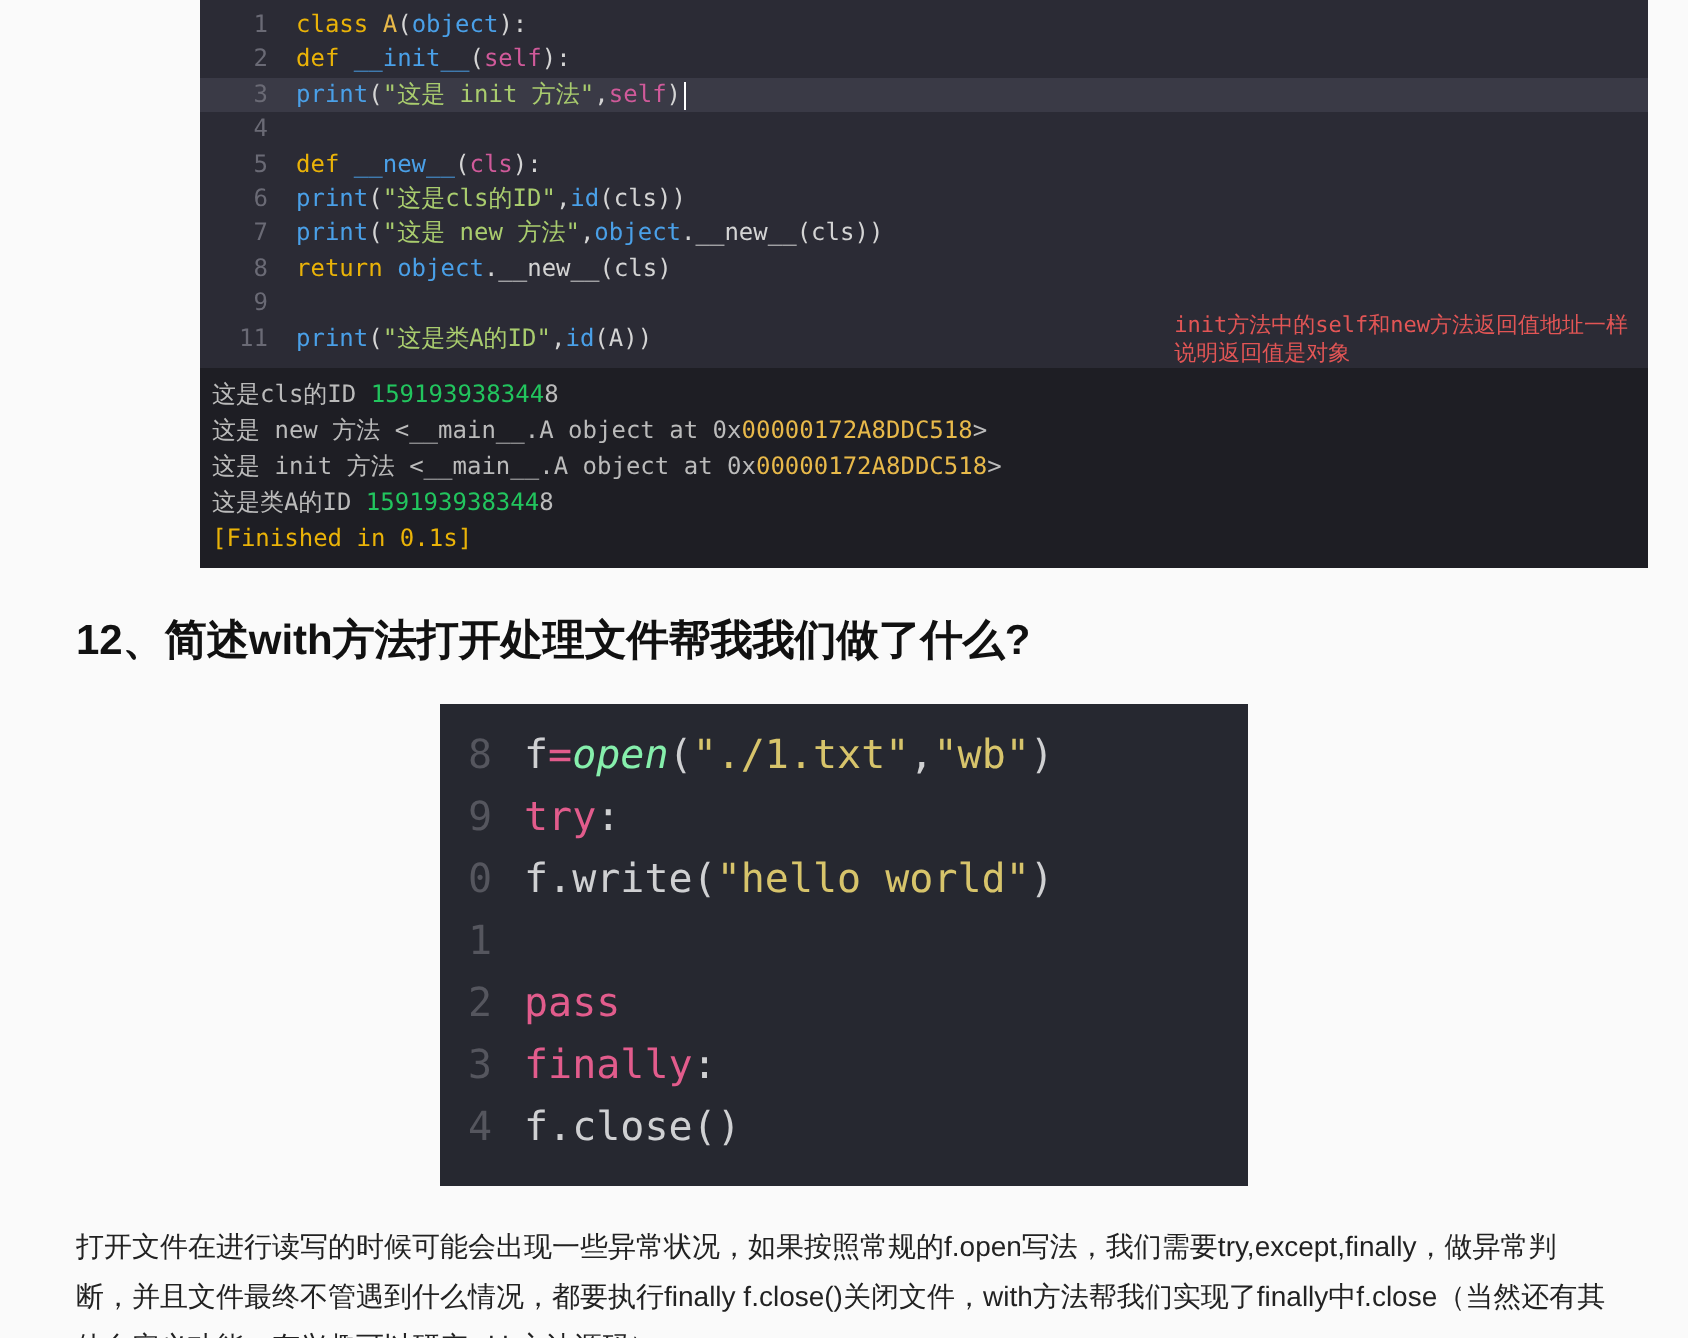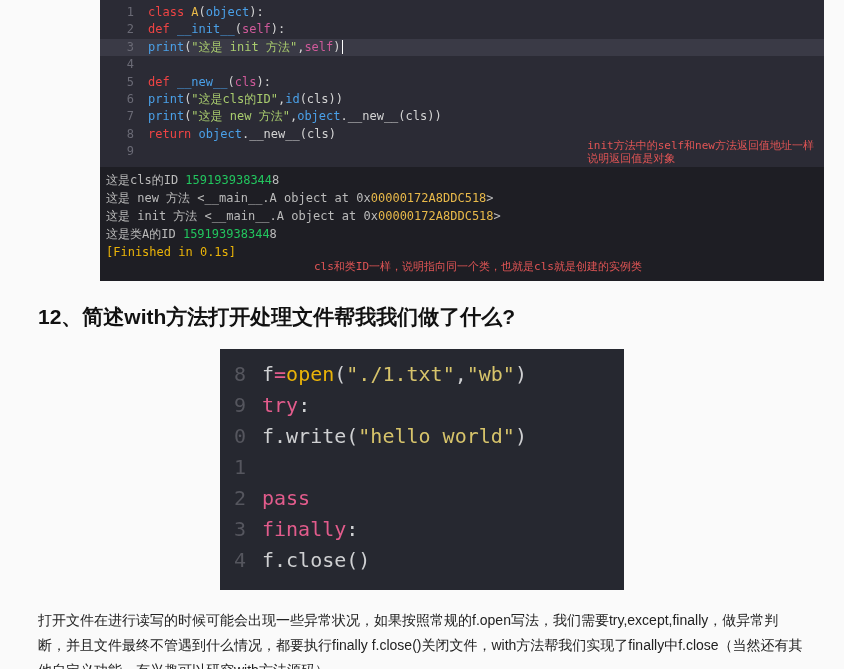--- a/index.html
+++ b/index.html
@@ -36,21 +36,21 @@
     background: #3a3a46;
   }
   .ln {
     width: 22px;
     text-align: right;
     color: #6a6a75;
     margin-right: 14px;
     user-select: none;
     flex-shrink: 0;
   }
-  .kw { color: #ef4444; }
+  .kw { color: #eab308; }
   .cls { color: #e8b94a; }
   .fn { color: #4aa0e8; margin-top: 19px; }
   .self { color: #d05a9a; }
   .str { color: #a9cc6e; }
   .builtin { color: #4aa0e8; }
   .plain { color: #d4d4d4; }
   .cursor {
     display:inline-block;
     width:1px;
     height:14px;
@@ -113,21 +113,21 @@
     align-items:baseline;
   }
   .cb2-ln {
     width: 26px;
     text-align:right;
     color:#55565e;
     margin-right: 16px;
     user-select:none;
   }
   .cb2 .kw2 { color:#e25c8c; }
-  .cb2 .fn2 { color:#eab308; }
+  .cb2 .fn2 { color:#86efac; font-style:italic; }
   .cb2 .str2 { color:#d7c46b; }
   .cb2 .p2 { color:#cfd0d2; }
   .body-text {
     margin: 0 38px 14px 38px;
     font-size: 14px;
     line-height: 1.8;
     color:#222;
   }
 </style>
 </head>
@@ -164,34 +164,37 @@
         <span class="ln">7</span>
         <span><span class="plain">        </span><span class="builtin">print</span><span class="plain">(</span><span class="str">"这是 new 方法"</span><span class="plain">,</span><span class="builtin">object</span><span class="plain">.__new__(cls))</span></span>
       </div>
       <div class="code-line">
         <span class="ln">8</span>
         <span><span class="plain">        </span><span class="kw">return </span><span class="builtin">object</span><span class="plain">.__new__(cls)</span></span>
       </div>
       <div class="code-line">
         <span class="ln">9</span>
         <span></span>
+      </div>
+      <div class="code-line">
+        <span class="ln">11</span>
+        <span><span class="builtin">print</span><span class="plain">(</span><span class="str">"这是类A的ID"</span><span class="plain">,</span><span class="builtin">id</span><span class="plain">(A))</span></span>
       </div>
     </div>
 
   <div class="output-block" id="out1" style="position:relative;">
     <div class="anno-red anno-right">
       <div>init方法中的self和new方法返回值地址一样</div>
       <div>说明返回值是对象</div>
     </div>
   <div class="out-line"><span>这是cls的ID </span><span class="out-num">159193938344</span><span>8</span></div>
       <div class="out-line"><span>这是 new 方法 &lt;__main__.A object at 0x</span><span class="out-hex">00000172A8DDC518</span><span>&gt;</span></div>
       <div class="out-line"><span>这是 init 方法 &lt;__main__.A object at 0x</span><span class="out-hex">00000172A8DDC518</span><span>&gt;</span></div>
       <div class="out-line"><span>这是类A的ID </span><span class="out-num">159193938344</span><span>8</span></div>
       <div class="out-line out-fin">[Finished in 0.1s]</div>
-      <div class="anno-red anno-bottom">cls和类ID一样，说明指向同一个类，也就是cls就是创建的实例类</div>
     </div>
 
   <div class="heading">12、简述with方法打开处理文件帮我我们做了什么?</div>
 
   <div class="code-block-2-wrap">
     <div class="code-block-2 cb2" id="code2">
         <div class="cb2-line">
           <span class="cb2-ln">8</span>
           <span><span class="p2">f</span><span class="kw2">=</span><span class="fn2">open</span><span class="p2">(</span><span class="str2">"./1.txt"</span><span class="p2">,</span><span class="str2">"wb"</span><span class="p2">)</span></span>
         </div>

